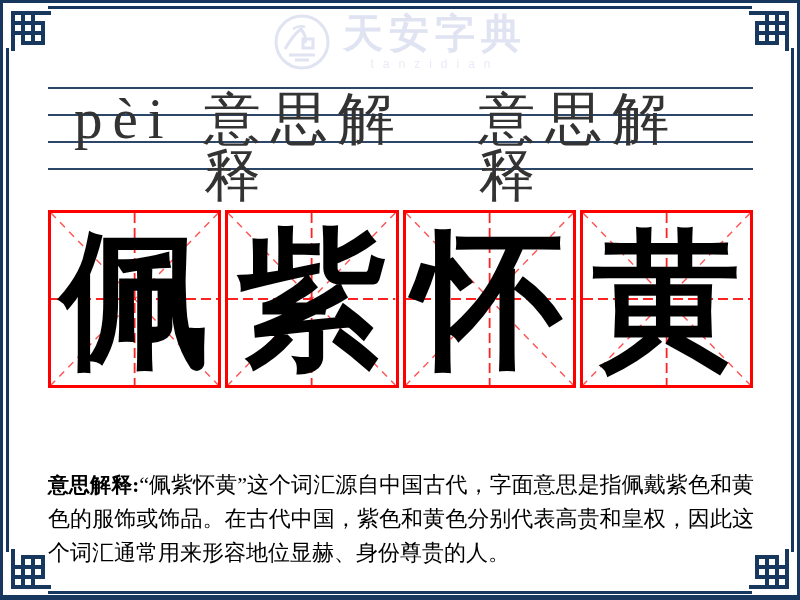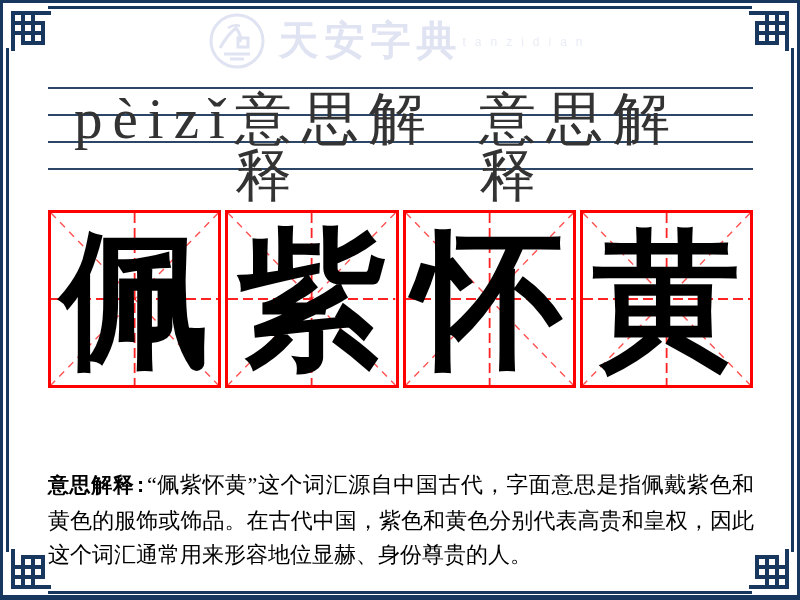--- a/index.html
+++ b/index.html
@@ -23,40 +23,40 @@
   .ornament{position:absolute;width:40px;height:40px;z-index:4;}
   .ornament.tl{top:11px;left:11px;}
   .ornament.tr{top:11px;right:11px;transform:scaleX(-1);}
   .ornament.bl{bottom:11px;left:11px;transform:scaleY(-1);}
   .ornament.br{bottom:11px;right:11px;transform:rotate(180deg);}
   
   .logo{
     position:absolute;top:12px;left:0;right:0;z-index:0;
     display:flex;justify-content:center;align-items:center;gap:12px;
   }
-  .logo-text{display:flex;flex-direction:row;align-items:center;}
+  .logo-text{display:flex;flex-direction:column;align-items:center;}
   .logo-title{
     font-family:"Liberation Serif", serif;font-weight:bold;
     font-size:40px;letter-spacing:6px;color:#e0e3f1;line-height:1.1;
   }
   .logo-subtitle{
     font-size:12px;letter-spacing:9px;color:#e9ebf6;margin-top:1px;
   }
   
   .pinyin-section{position:absolute;left:48px;top:87px;width:705px;height:84px;z-index:0;}
   .rule-line{position:absolute;left:0;right:0;height:2px;background:#2c4668;}
   .rule-line.l1{top:0;}
   .rule-line.l2{top:27px;}
   .rule-line.l3{top:54px;}
   .rule-line.l4{top:81px;}
   .pinyin-text{
     position:absolute;left:0;right:0;top:3px;
     display:flex;justify-content:space-between;padding:0 30px 0 26px;
     font-family:"Liberation Serif","DejaVu Serif",serif;
-    font-size:57px;line-height:1;color:#333333;letter-spacing:10px;
+    font-size:57px;line-height:1;color:#333333;letter-spacing:10px;gap:30px;
   }
   
   .char-row{
     position:absolute;left:48px;top:210px;width:705px;height:178px;
     display:flex;gap:4px;z-index:0;
   }
   .char-box{
     flex:1;position:relative;border:3px solid #fe0000;background:#ffffff;
   }
   .char-box svg{position:absolute;inset:0;width:100%;height:100%;}
@@ -65,21 +65,21 @@
     font-family:"DejaVu Serif",serif;font-weight:bold;font-size:148px;
     line-height:1;color:#000000;
   }
   
   .explanation{
     position:absolute;left:48px;top:446px;width:706px;z-index:0;
     font-family:"Liberation Serif","DejaVu Serif",serif;
     font-size:22px;line-height:34px;color:#000000;text-align:justify;
   }
   .explanation b{
-    font-family:Liberation Mono, monospace;font-weight:bold;font-size:21px;
+    font-family:Liberation Serif, serif;font-weight:bold;font-size:21px;
   }
 </style>
 </head>
 <body>
 
 <div class="inner-frame"></div>
 <div class="corner-patch tl"></div>
 <div class="corner-patch tr"></div>
 <div class="corner-patch bl"></div>
 <div class="corner-patch br"></div>
@@ -173,21 +173,20 @@
   </div>
 </div>
 
 <div class="pinyin-section">
   <div class="rule-line l1"></div>
   <div class="rule-line l2"></div>
   <div class="rule-line l3"></div>
   <div class="rule-line l4"></div>
   <div class="pinyin-text">
     <span>pèi</span>
-    <span>zǐ</span>
     <span>意思解释</span>
     <span>意思解释</span>
   </div>
 </div>
 
 <div class="char-row">
   <div class="char-box">
     <svg>
       <line x1="0" y1="0" x2="100%" y2="100%" stroke="#ff5050" stroke-width="1.4" stroke-dasharray="7 6"></line>
       <line x1="100%" y1="0" x2="0" y2="100%" stroke="#ff5050" stroke-width="1.4" stroke-dasharray="7 6"></line>

